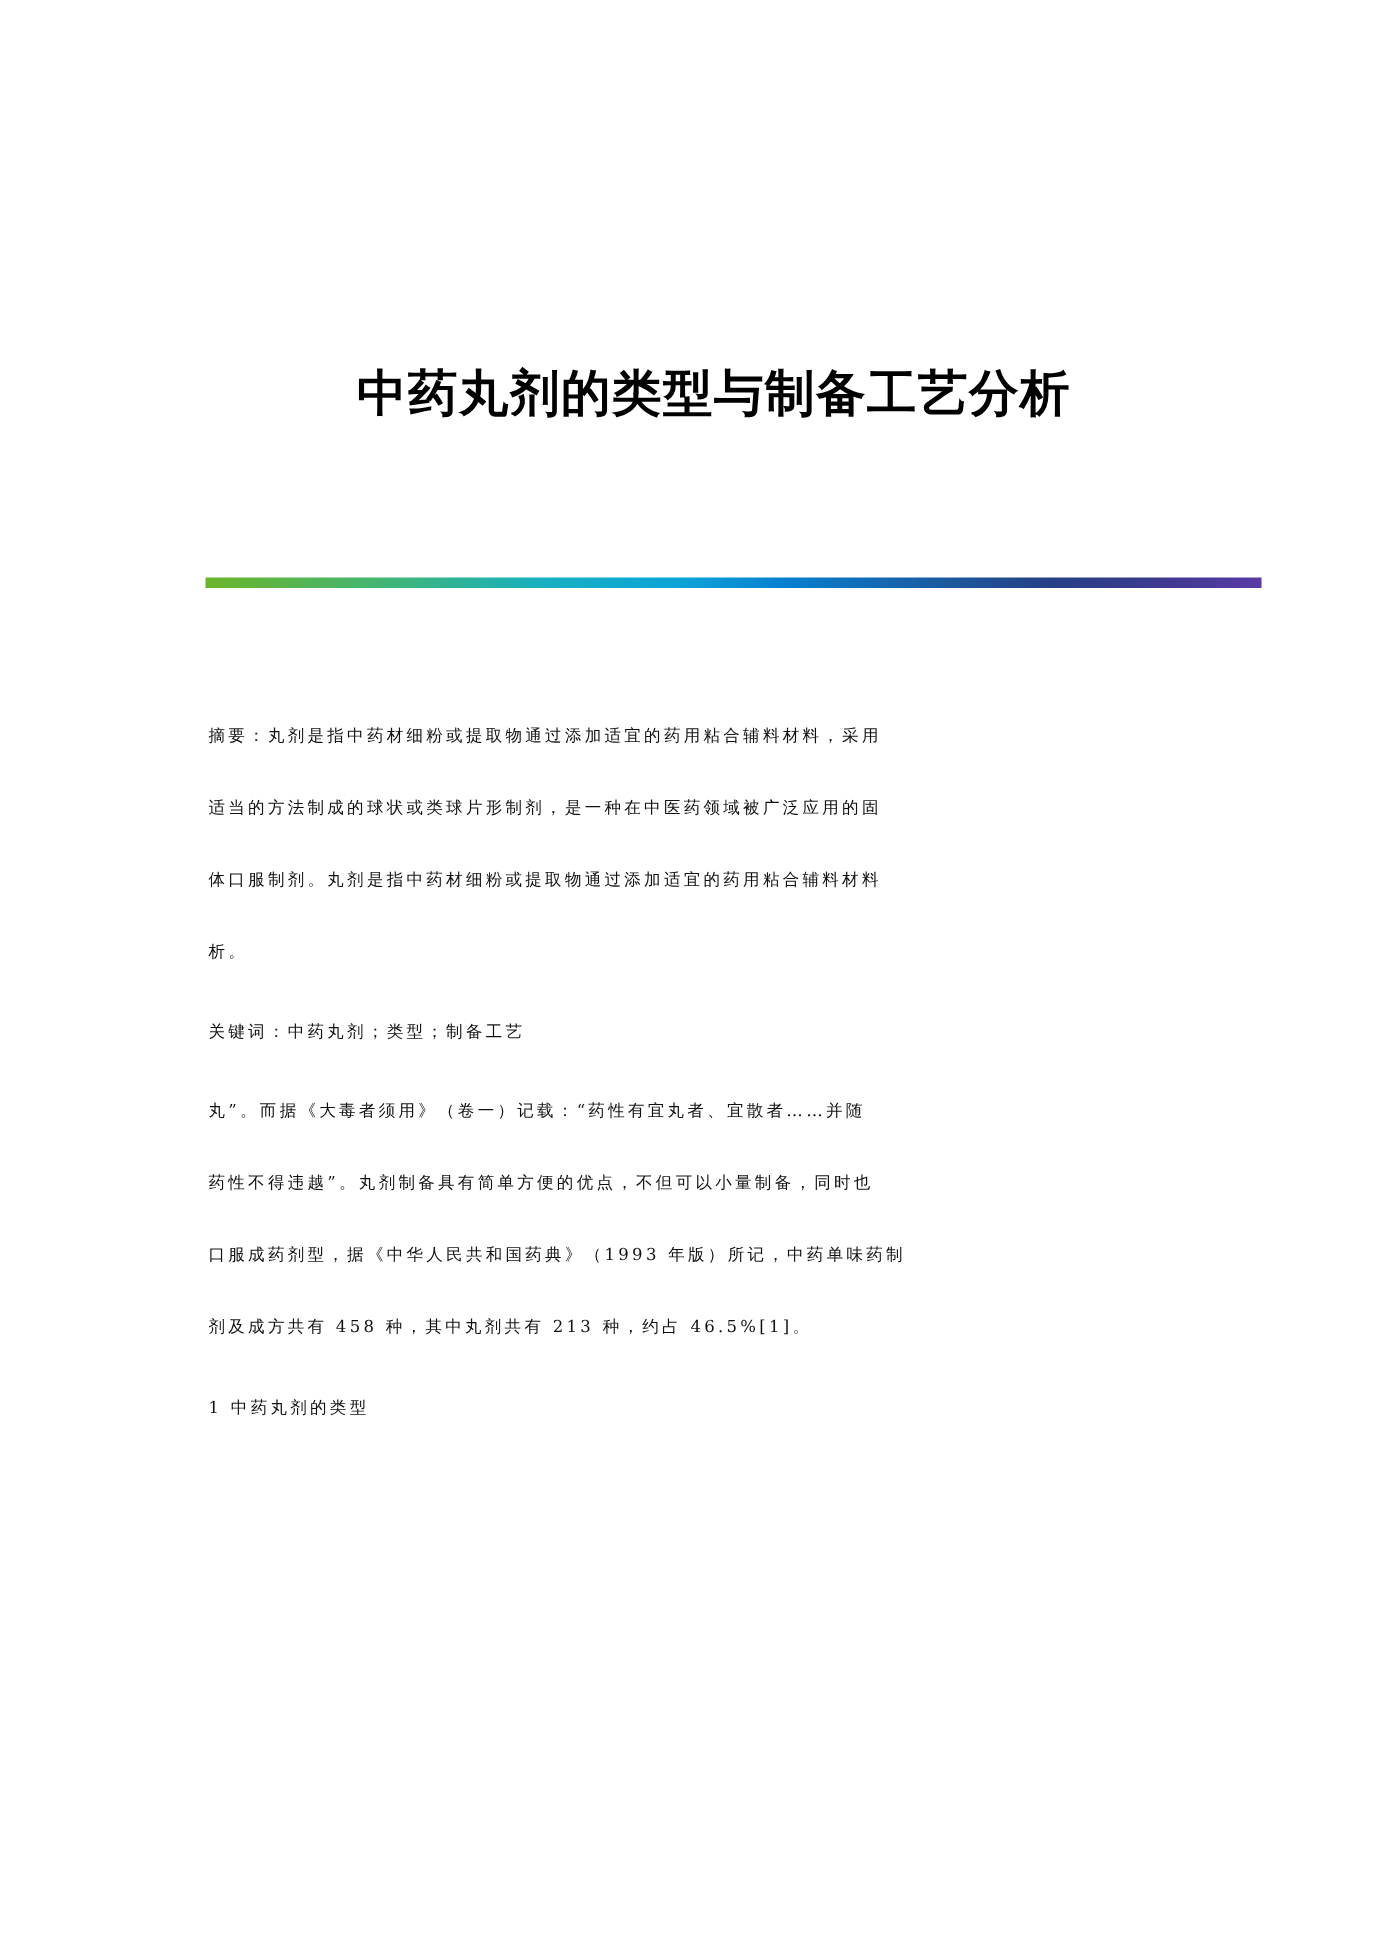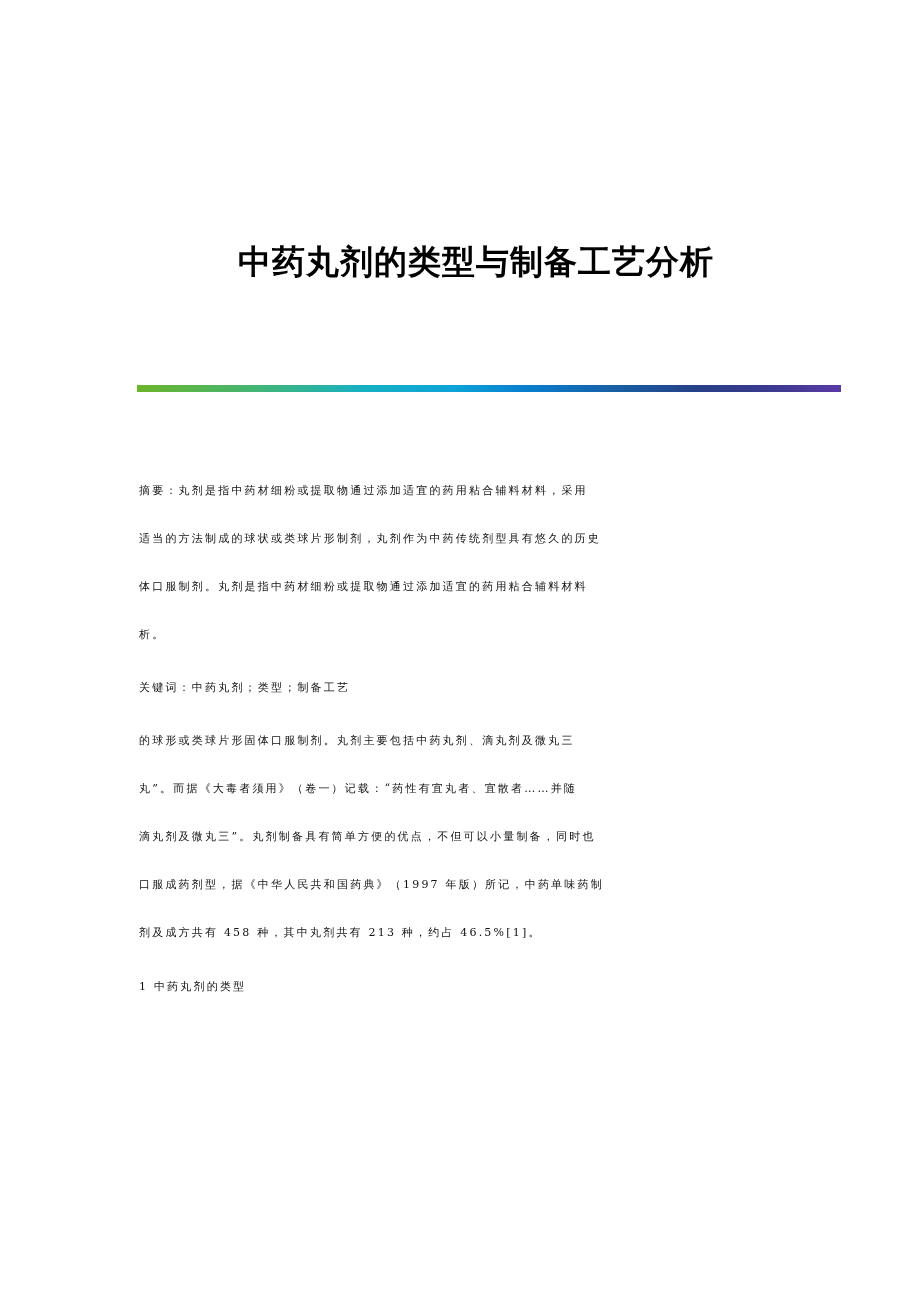--- a/index.html
+++ b/index.html
@@ -62,29 +62,28 @@
 </head>
 <body>
 
 <h1 class="page-title">中药丸剂的类型与制备工艺分析</h1>
 
 <div class="title-rule"></div>
 
 <div class="content">
   <p class="abstract-para">
     <span class="line">摘要：丸剂是指中药材细粉或提取物通过添加适宜的药用粘合辅料材料，采用</span>
-    <span class="line">适当的方法制成的球状或类球片形制剂，丸剂作为中药传统剂型具有悠久的历史</span>
+    <span class="line">适当的方法制成的球状或类球片形制剂，是一种在中医药领域被广泛应用的固</span>
     <span class="line">体口服制剂。丸剂是指中药材细粉或提取物通过添加适宜的药用粘合辅料材料</span>
     <span class="line">析。</span>
   </p>
 
   <p class="keywords-line">关键词：中药丸剂；类型；制备工艺</p>
 
   <p class="body-para">
-    <span class="line">的球形或类球片形固体口服制剂。丸剂主要包括中药丸剂、滴丸剂及微丸三</span>
     <span class="line">丸”。而据《大毒者须用》（卷一）记载：“药性有宜丸者、宜散者……并随</span>
-    <span class="line">滴丸剂及微丸三”。丸剂制备具有简单方便的优点，不但可以小量制备，同时也</span>
-    <span class="line">口服成药剂型，据《中华人民共和国药典》（1997 年版）所记，中药单味药制</span>
+    <span class="line">药性不得违越”。丸剂制备具有简单方便的优点，不但可以小量制备，同时也</span>
+    <span class="line">口服成药剂型，据《中华人民共和国药典》（1993 年版）所记，中药单味药制</span>
     <span class="line">剂及成方共有 458 种，其中丸剂共有 213 种，约占 46.5%[1]。</span>
   </p>
 
   <p class="section-heading">1 中药丸剂的类型</p>
 </div>
 
 </body></html>

